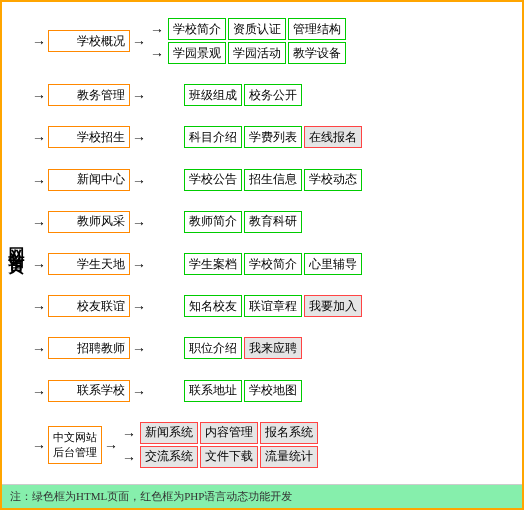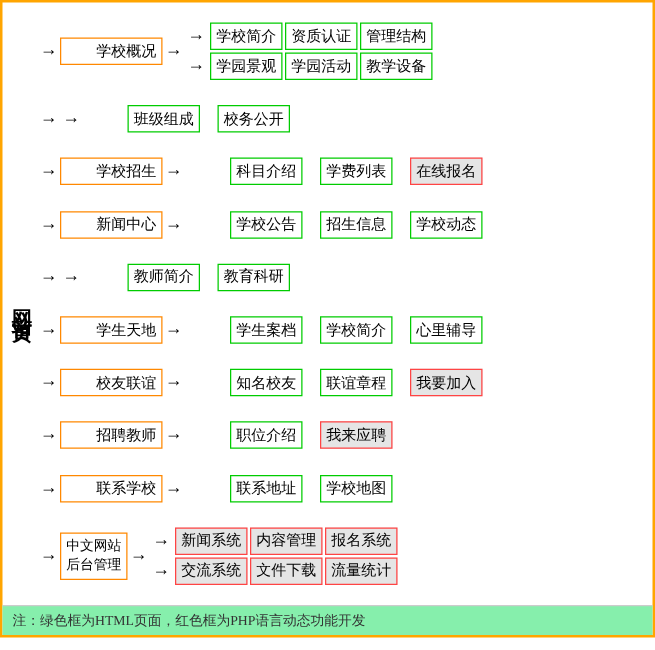--- a/index.html
+++ b/index.html
@@ -88,21 +88,21 @@
 
     .box-level1 {
       border: 1.5px solid #ff8800;
       min-width: 56px;
       padding-left: 28px;
     }
 
     .cells {
       display: flex;
       align-items: flex-end;
-      gap: 14px;
+      gap: 2px;
       flex-wrap: nowrap;
       padding-left: 36px;
     }
 
     .branch-group {
       display: flex;
       flex-direction: column;
       gap: 2px;
     }
 
@@ -157,20 +157,21 @@
             <div class="branch-row">
               <span class="arrow">→</span>
               <div class="box box-green">学园景观</div>
               <div class="box box-green">学园活动</div>
               <div class="box box-green">教学设备</div>
             </div>
           </div>
         </div>
         <div class="row">
           <span class="arrow">→</span>
+          <div class="box box-level1">教务管理</div>
           <span class="arrow">→</span>
           <div class="cells">
             <div class="box box-green">班级组成</div>
             <div class="box box-green">校务公开</div>
           </div>
         </div>
         <div class="row">
           <span class="arrow">→</span>
           <div class="box box-level1">学校招生</div>
           <span class="arrow">→</span>
@@ -185,20 +186,21 @@
           <div class="box box-level1">新闻中心</div>
           <span class="arrow">→</span>
           <div class="cells">
             <div class="box box-green">学校公告</div>
             <div class="box box-green">招生信息</div>
             <div class="box box-green">学校动态</div>
           </div>
         </div>
         <div class="row">
           <span class="arrow">→</span>
+          <div class="box box-level1">教师风采</div>
           <span class="arrow">→</span>
           <div class="cells">
             <div class="box box-green">教师简介</div>
             <div class="box box-green">教育科研</div>
           </div>
         </div>
         <div class="row">
           <span class="arrow">→</span>
           <div class="box box-level1">学生天地</div>
           <span class="arrow">→</span>

